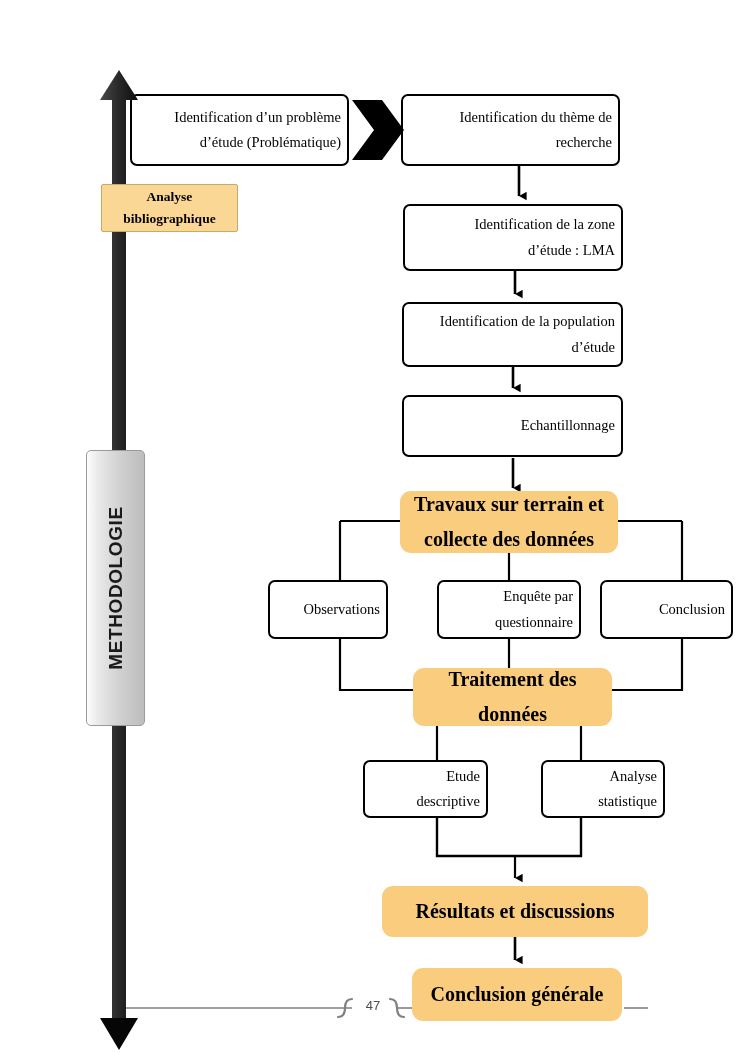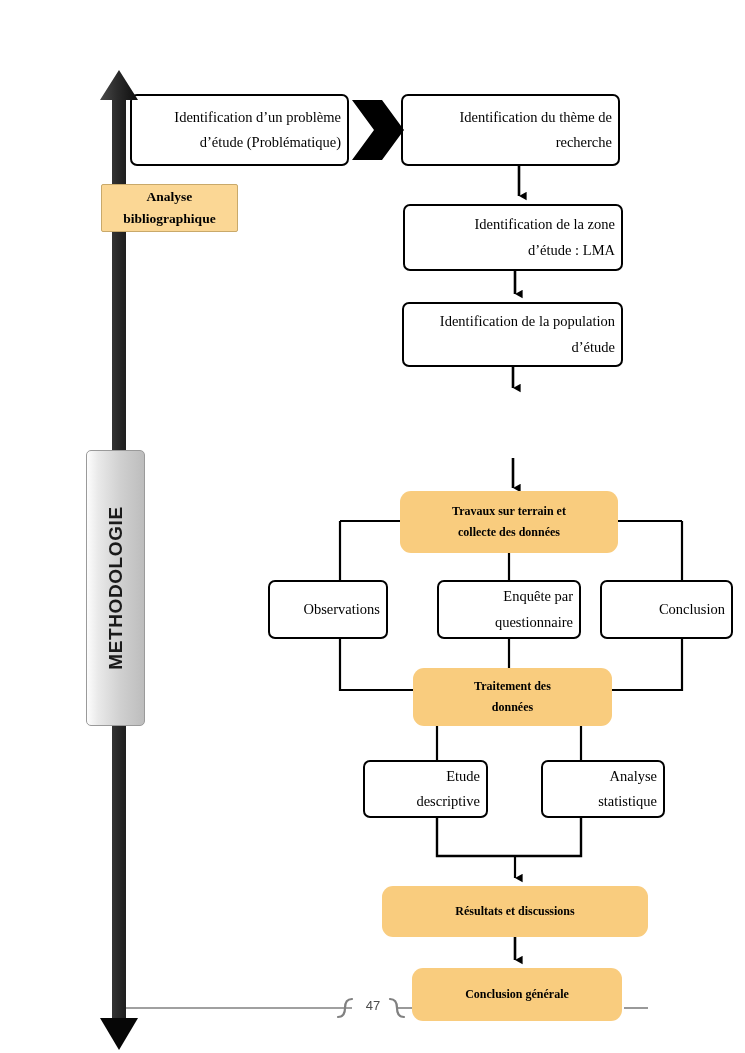--- a/index.html
+++ b/index.html
@@ -45,21 +45,21 @@
     font-size: 14.5px;
     text-align: right;
   }
 
   
   .node.accent {
     background: #F9CC7E;
     border: none;
     border-radius: 11px;
     font-weight: bold;
-    font-size: 12px;
+    font-size: 20px;
   }
 
   
   .node.accent-sq {
     background: #FBD795;
     border: 1px solid #C9A96A;
     border-radius: 2px;
     font-weight: bold;
     font-size: 13.5px;
     line-height: 1.6;
@@ -238,20 +238,23 @@
   <div class="node plain" style="left:403px; top:204px; width:220px; height:67px;">
     <span class="lbl">Identification de la zone
 d’étude : LMA</span>
   </div>
 
   <div class="node plain" style="left:402px; top:302px; width:221px; height:65px;">
     <span class="lbl">Identification de la population
 d’étude</span>
   </div>
 
+  <div class="node plain" style="left:402px; top:395px; width:221px; height:62px;">
+    <span class="lbl">Echantillonnage</span>
+  </div>
 
   <div class="node accent" style="left:400px; top:491px; width:218px; height:62px; z-index:5;">
     <span class="lbl">Travaux sur terrain et
 collecte des données</span>
   </div>
 
   <div class="node plain" style="left:268px; top:580px; width:120px; height:59px; z-index:5;">
     <span class="lbl">Observations</span>
   </div>
 

